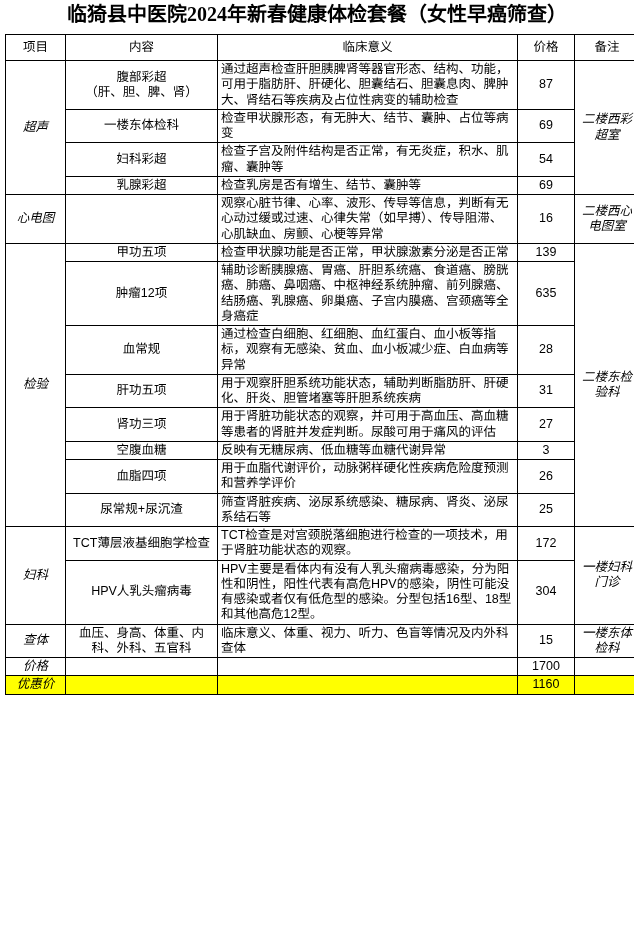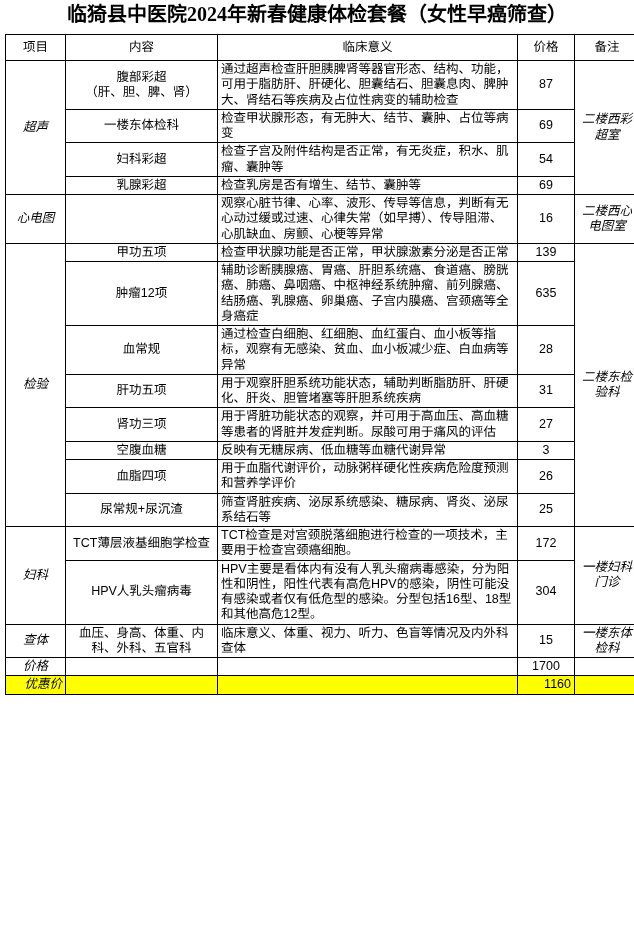--- a/index.html
+++ b/index.html
@@ -72,21 +72,20 @@
     font-size: 13px;
   }
   td.note {
     text-align: center;
     font-size: 13px;
     font-style: italic;
   }
   td.empty-cell { }
   tr.highlight td {
     background: #FFFF00;
-    text-align: right;
   }
   .col-cat   { width: 60px; }
   .col-item  { width: 152px; }
   .col-mean  { width: 300px; }
   .col-price { width: 57px; }
   .col-note  { width: 65px; }
 </style>
 </head>
 <body>
 
@@ -179,21 +178,21 @@
           <td class="price">26</td>
         </tr>
         <tr>
           <td class="item">尿常规+尿沉渣</td>
           <td class="mean">筛查肾脏疾病、泌尿系统感染、糖尿病、肾炎、泌尿系结石等</td>
           <td class="price">25</td>
         </tr>
         <tr>
           <td class="cat" rowspan="2">妇科</td>
           <td class="item">TCT薄层液基细胞学检查</td>
-          <td class="mean">TCT检查是对宫颈脱落细胞进行检查的一项技术，主要用于检查宫颈癌细胞。</td>
+          <td class="mean">TCT检查是对宫颈脱落细胞进行检查的一项技术，用于肾脏功能状态的观察。</td>
           <td class="price">172</td>
           <td class="note" rowspan="2">一楼妇科门诊</td>
         </tr>
         <tr>
           <td class="item">HPV人乳头瘤病毒</td>
           <td class="mean">HPV主要是看体内有没有人乳头瘤病毒感染，分为阳性和阴性，阳性代表有高危HPV的感染，阴性可能没有感染或者仅有低危型的感染。分型包括16型、18型和其他高危12型。</td>
           <td class="price">304</td>
         </tr>
         <tr>
           <td class="cat" rowspan="1">查体</td>

